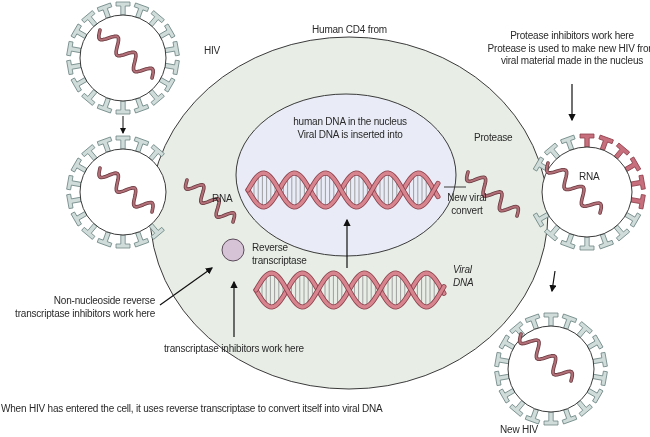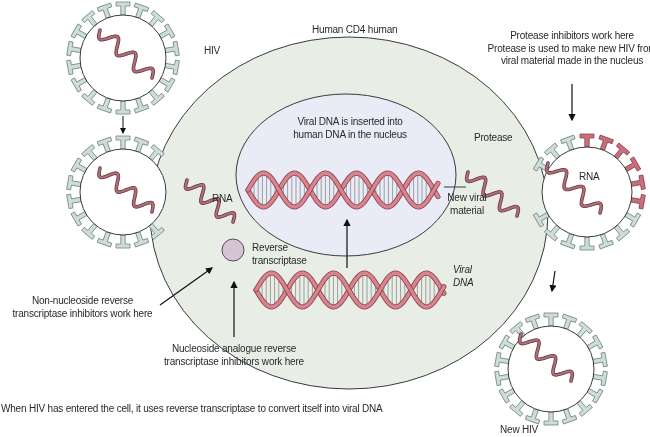--- a/index.html
+++ b/index.html
@@ -1,20 +1,20 @@
 <!DOCTYPE html>
 <html><head>
 <meta charset="utf-8">
 <style>
   html, body { margin:0; padding:0; background:#ffffff; }
   body { width:650px; height:437px; position:relative; overflow:hidden; font-family:"Liberation Sans", sans-serif; }
   #diagram { position:absolute; left:0; top:0; }
   .lbl { position:absolute; font-family:"Liberation Sans", sans-serif; font-size:10px; color:#2a2a2a; line-height:12.5px; white-space:nowrap; letter-spacing:-0.2px; }
   .c { text-align:center; }
-  .r { text-align:center; }
+  .r { text-align:right; }
 </style>
 </head>
 <body>
 
 <svg id="diagram" width="650" height="437" viewBox="0 0 650 437" xmlns="http://www.w3.org/2000/svg">
 
   <ellipse cx="349" cy="213" rx="199" ry="176" fill="#e8eee6" stroke="#3a3a3a" stroke-width="1"></ellipse>
 
   <ellipse cx="346" cy="175" rx="110" ry="81" fill="#e9ecf6" stroke="#3a3a3a" stroke-width="1"></ellipse>
 
@@ -350,59 +350,58 @@
   </defs>
   <line x1="123" y1="116" x2="123" y2="133" stroke="#111" stroke-width="1" marker-end="url(#ah)"></line>
   <line x1="347" y1="268" x2="347" y2="220" stroke="#111" stroke-width="1.2" marker-end="url(#ah)"></line>
   <line x1="572" y1="84" x2="572" y2="120" stroke="#111" stroke-width="1.2" marker-end="url(#ah)"></line>
   <line x1="160" y1="305" x2="212" y2="268" stroke="#111" stroke-width="1.2" marker-end="url(#ah)"></line>
   <line x1="234" y1="337" x2="234" y2="282" stroke="#111" stroke-width="1.2" marker-end="url(#ah)"></line>
   <line x1="555" y1="271" x2="552" y2="291" stroke="#111" stroke-width="1.2" marker-end="url(#ah)"></line>
 </svg>
 
 <div class="lbl" style="left:204px;top:45px;">HIV</div>
-<div class="lbl" style="left:312px;top:24px;">Human CD4 human</div>
+<div class="lbl" style="left:312px;top:24px;">Human CD4 from</div>
 
 <div class="lbl c" style="left:290px;top:116px;width:120px;">
+  <div>human DNA in the nucleus</div>
   <div>Viral DNA is inserted into</div>
-  <div>human DNA in the nucleus</div>
 </div>
 
 <div class="lbl" style="left:212px;top:193px;">RNA</div>
 
 <div class="lbl" style="left:252px;top:242px;">
   <div>Reverse</div>
   <div>transcriptase</div>
 </div>
 
 <div class="lbl" style="left:453px;top:264px;font-style:italic;">
   <div>Viral</div>
   <div>DNA</div>
 </div>
 
 <div class="lbl" style="left:474px;top:132px;">Protease</div>
 
 <div class="lbl c" style="left:442px;top:192px;width:50px;">
   <div>New viral</div>
-  <div>material</div>
+  <div>convert</div>
 </div>
 
 <div class="lbl" style="left:579px;top:171px;">RNA</div>
 
 <div class="lbl c" style="left:484px;top:30px;width:176px;">
   <div>Protease inhibitors work here</div>
   <div>Protease is used to make new HIV from</div>
   <div>viral material made in the nucleus</div>
 </div>
 
 <div class="lbl r" style="left:10px;top:295px;width:145px;">
   <div>Non-nucleoside reverse</div>
   <div>transcriptase inhibitors work here</div>
 </div>
 
 <div class="lbl c" style="left:160px;top:343px;width:148px;">
-  <div>Nucleoside analogue reverse</div>
   <div>transcriptase inhibitors work here</div>
 </div>
 
 <div class="lbl" style="left:500px;top:424px;">New HIV</div>
 
 <div class="lbl" style="left:1px;top:403px;">When HIV has entered the cell, it uses reverse transcriptase to convert itself  into viral DNA</div>
 
 </body></html>

